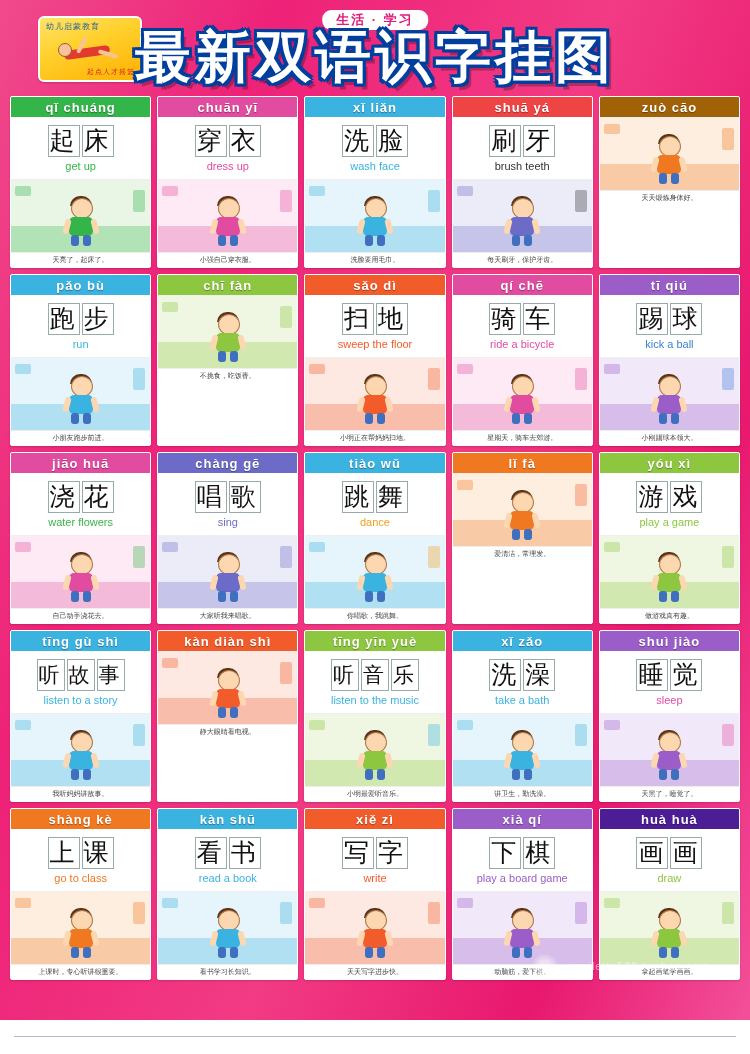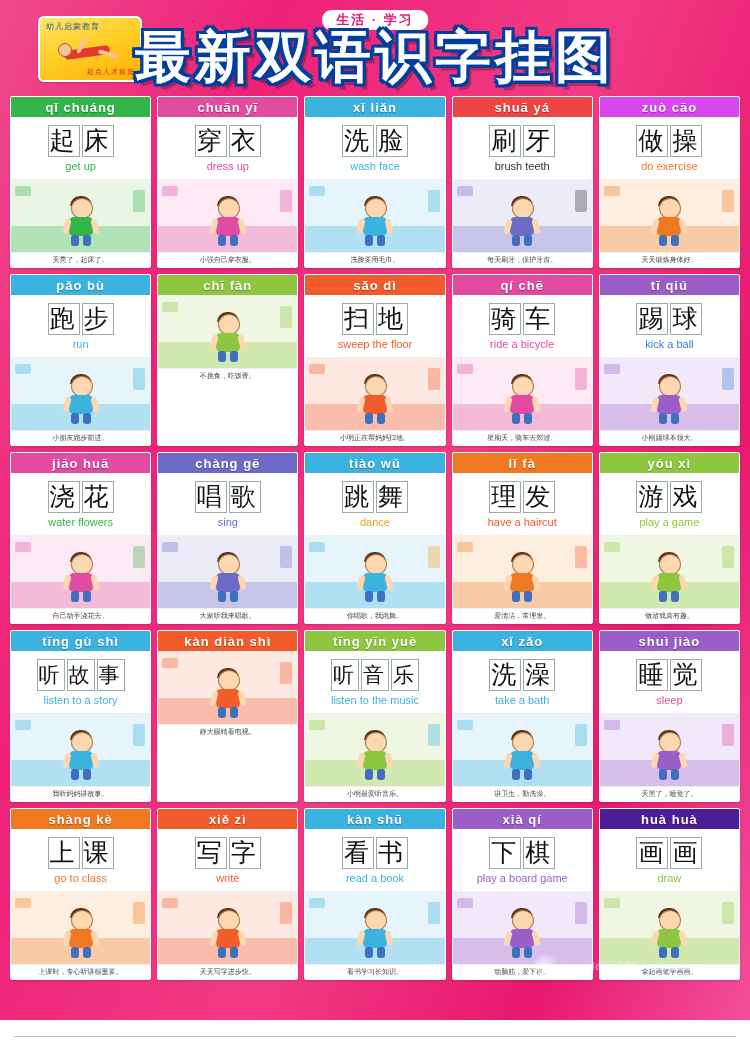--- a/index.html
+++ b/index.html
@@ -164,25 +164,21 @@
               <div class="torso" style="background:#6c6cc8"></div>
               <div class="armL"></div>
               <div class="armR"></div>
               <div class="legL"></div>
               <div class="legR"></div>
             </div>
           </div>
           <div class="cap">每天刷牙，保护牙齿。</div>
         </div>
         <div class="cell">
-          <div class="pin" style="background:#d946ef">zuò cāo</div>
-          <div class="word">
-            <div class="hanzi" style="font-size:25px"><span>做</span><span>操</span></div>
-            <div class="en" style="color:#f07820">do exercise</div>
-          </div>
+          <div class="pin" style="background:#a16207">zuò cāo</div>
           <div class="pic" style="background:#fdeee0">
             <div class="floor" style="background:rgba(240,120,32,0.30)"></div>
             <div class="obj" style="left:4px;top:6px;width:16px;height:10px;background:#f07820;opacity:.35"></div>
             <div class="obj" style="right:5px;top:10px;width:12px;height:22px;background:#f07820;opacity:.35"></div>
             <div class="kid">
               <div class="hair"></div>
               <div class="head"></div>
               <div class="torso" style="background:#f07820"></div>
               <div class="armL"></div>
               <div class="armR"></div>
@@ -359,24 +355,20 @@
               <div class="armL"></div>
               <div class="armR"></div>
               <div class="legL"></div>
               <div class="legR"></div>
             </div>
           </div>
           <div class="cap">你唱歌，我跳舞。</div>
         </div>
         <div class="cell">
           <div class="pin" style="background:#f07820">lǐ fà</div>
-          <div class="word">
-            <div class="hanzi" style="font-size:25px"><span>理</span><span>发</span></div>
-            <div class="en" style="color:#f25c2a">have a haircut</div>
-          </div>
           <div class="pic" style="background:#fdeee0">
             <div class="floor" style="background:rgba(240,120,32,0.30)"></div>
             <div class="obj" style="left:4px;top:6px;width:16px;height:10px;background:#f07820;opacity:.35"></div>
             <div class="obj" style="right:5px;top:10px;width:12px;height:22px;background:#f25c2a;opacity:.35"></div>
             <div class="kid">
               <div class="hair"></div>
               <div class="head"></div>
               <div class="torso" style="background:#f07820"></div>
               <div class="armL"></div>
               <div class="armR"></div>
@@ -530,62 +522,62 @@
               <div class="torso" style="background:#f07820"></div>
               <div class="armL"></div>
               <div class="armR"></div>
               <div class="legL"></div>
               <div class="legR"></div>
             </div>
           </div>
           <div class="cap">上课时，专心听讲很重要。</div>
         </div>
         <div class="cell">
+          <div class="pin" style="background:#3bb3e0">kàn shū</div>
+          <div class="word">
+            <div class="hanzi" style="font-size:25px"><span>看</span><span>书</span></div>
+            <div class="en" style="color:#3bb3e0">read a book</div>
+          </div>
+          <div class="pic" style="background:#e6f4fb">
+            <div class="floor" style="background:rgba(59,179,224,0.30)"></div>
+            <div class="obj" style="left:4px;top:6px;width:16px;height:10px;background:#3bb3e0;opacity:.35"></div>
+            <div class="obj" style="right:5px;top:10px;width:12px;height:22px;background:#3bb3e0;opacity:.35"></div>
+            <div class="kid">
+              <div class="hair"></div>
+              <div class="head"></div>
+              <div class="torso" style="background:#3bb3e0"></div>
+              <div class="armL"></div>
+              <div class="armR"></div>
+              <div class="legL"></div>
+              <div class="legR"></div>
+            </div>
+          </div>
+          <div class="cap">看书学习长知识。</div>
+        </div>
+        <div class="cell">
           <div class="pin" style="background:#f25c2a">xiě zì</div>
           <div class="word">
             <div class="hanzi" style="font-size:25px"><span>写</span><span>字</span></div>
             <div class="en" style="color:#f25c2a">write</div>
           </div>
           <div class="pic" style="background:#fde9e2">
             <div class="floor" style="background:rgba(242,92,42,0.30)"></div>
             <div class="obj" style="left:4px;top:6px;width:16px;height:10px;background:#f25c2a;opacity:.35"></div>
             <div class="obj" style="right:5px;top:10px;width:12px;height:22px;background:#f25c2a;opacity:.35"></div>
             <div class="kid">
               <div class="hair"></div>
               <div class="head"></div>
               <div class="torso" style="background:#f25c2a"></div>
               <div class="armL"></div>
               <div class="armR"></div>
               <div class="legL"></div>
               <div class="legR"></div>
             </div>
           </div>
           <div class="cap">天天写字进步快。</div>
-        </div>
-        <div class="cell">
-          <div class="pin" style="background:#3bb3e0">kàn shū</div>
-          <div class="word">
-            <div class="hanzi" style="font-size:25px"><span>看</span><span>书</span></div>
-            <div class="en" style="color:#3bb3e0">read a book</div>
-          </div>
-          <div class="pic" style="background:#e6f4fb">
-            <div class="floor" style="background:rgba(59,179,224,0.30)"></div>
-            <div class="obj" style="left:4px;top:6px;width:16px;height:10px;background:#3bb3e0;opacity:.35"></div>
-            <div class="obj" style="right:5px;top:10px;width:12px;height:22px;background:#3bb3e0;opacity:.35"></div>
-            <div class="kid">
-              <div class="hair"></div>
-              <div class="head"></div>
-              <div class="torso" style="background:#3bb3e0"></div>
-              <div class="armL"></div>
-              <div class="armR"></div>
-              <div class="legL"></div>
-              <div class="legR"></div>
-            </div>
-          </div>
-          <div class="cap">看书学习长知识。</div>
         </div>
         <div class="cell">
           <div class="pin" style="background:#9b5ec8">xià qí</div>
           <div class="word">
             <div class="hanzi" style="font-size:25px"><span>下</span><span>棋</span></div>
             <div class="en" style="color:#9b5ec8">play a board game</div>
           </div>
           <div class="pic" style="background:#f1e9fa">
             <div class="floor" style="background:rgba(155,94,200,0.30)"></div>
             <div class="obj" style="left:4px;top:6px;width:16px;height:10px;background:#9b5ec8;opacity:.35"></div>

